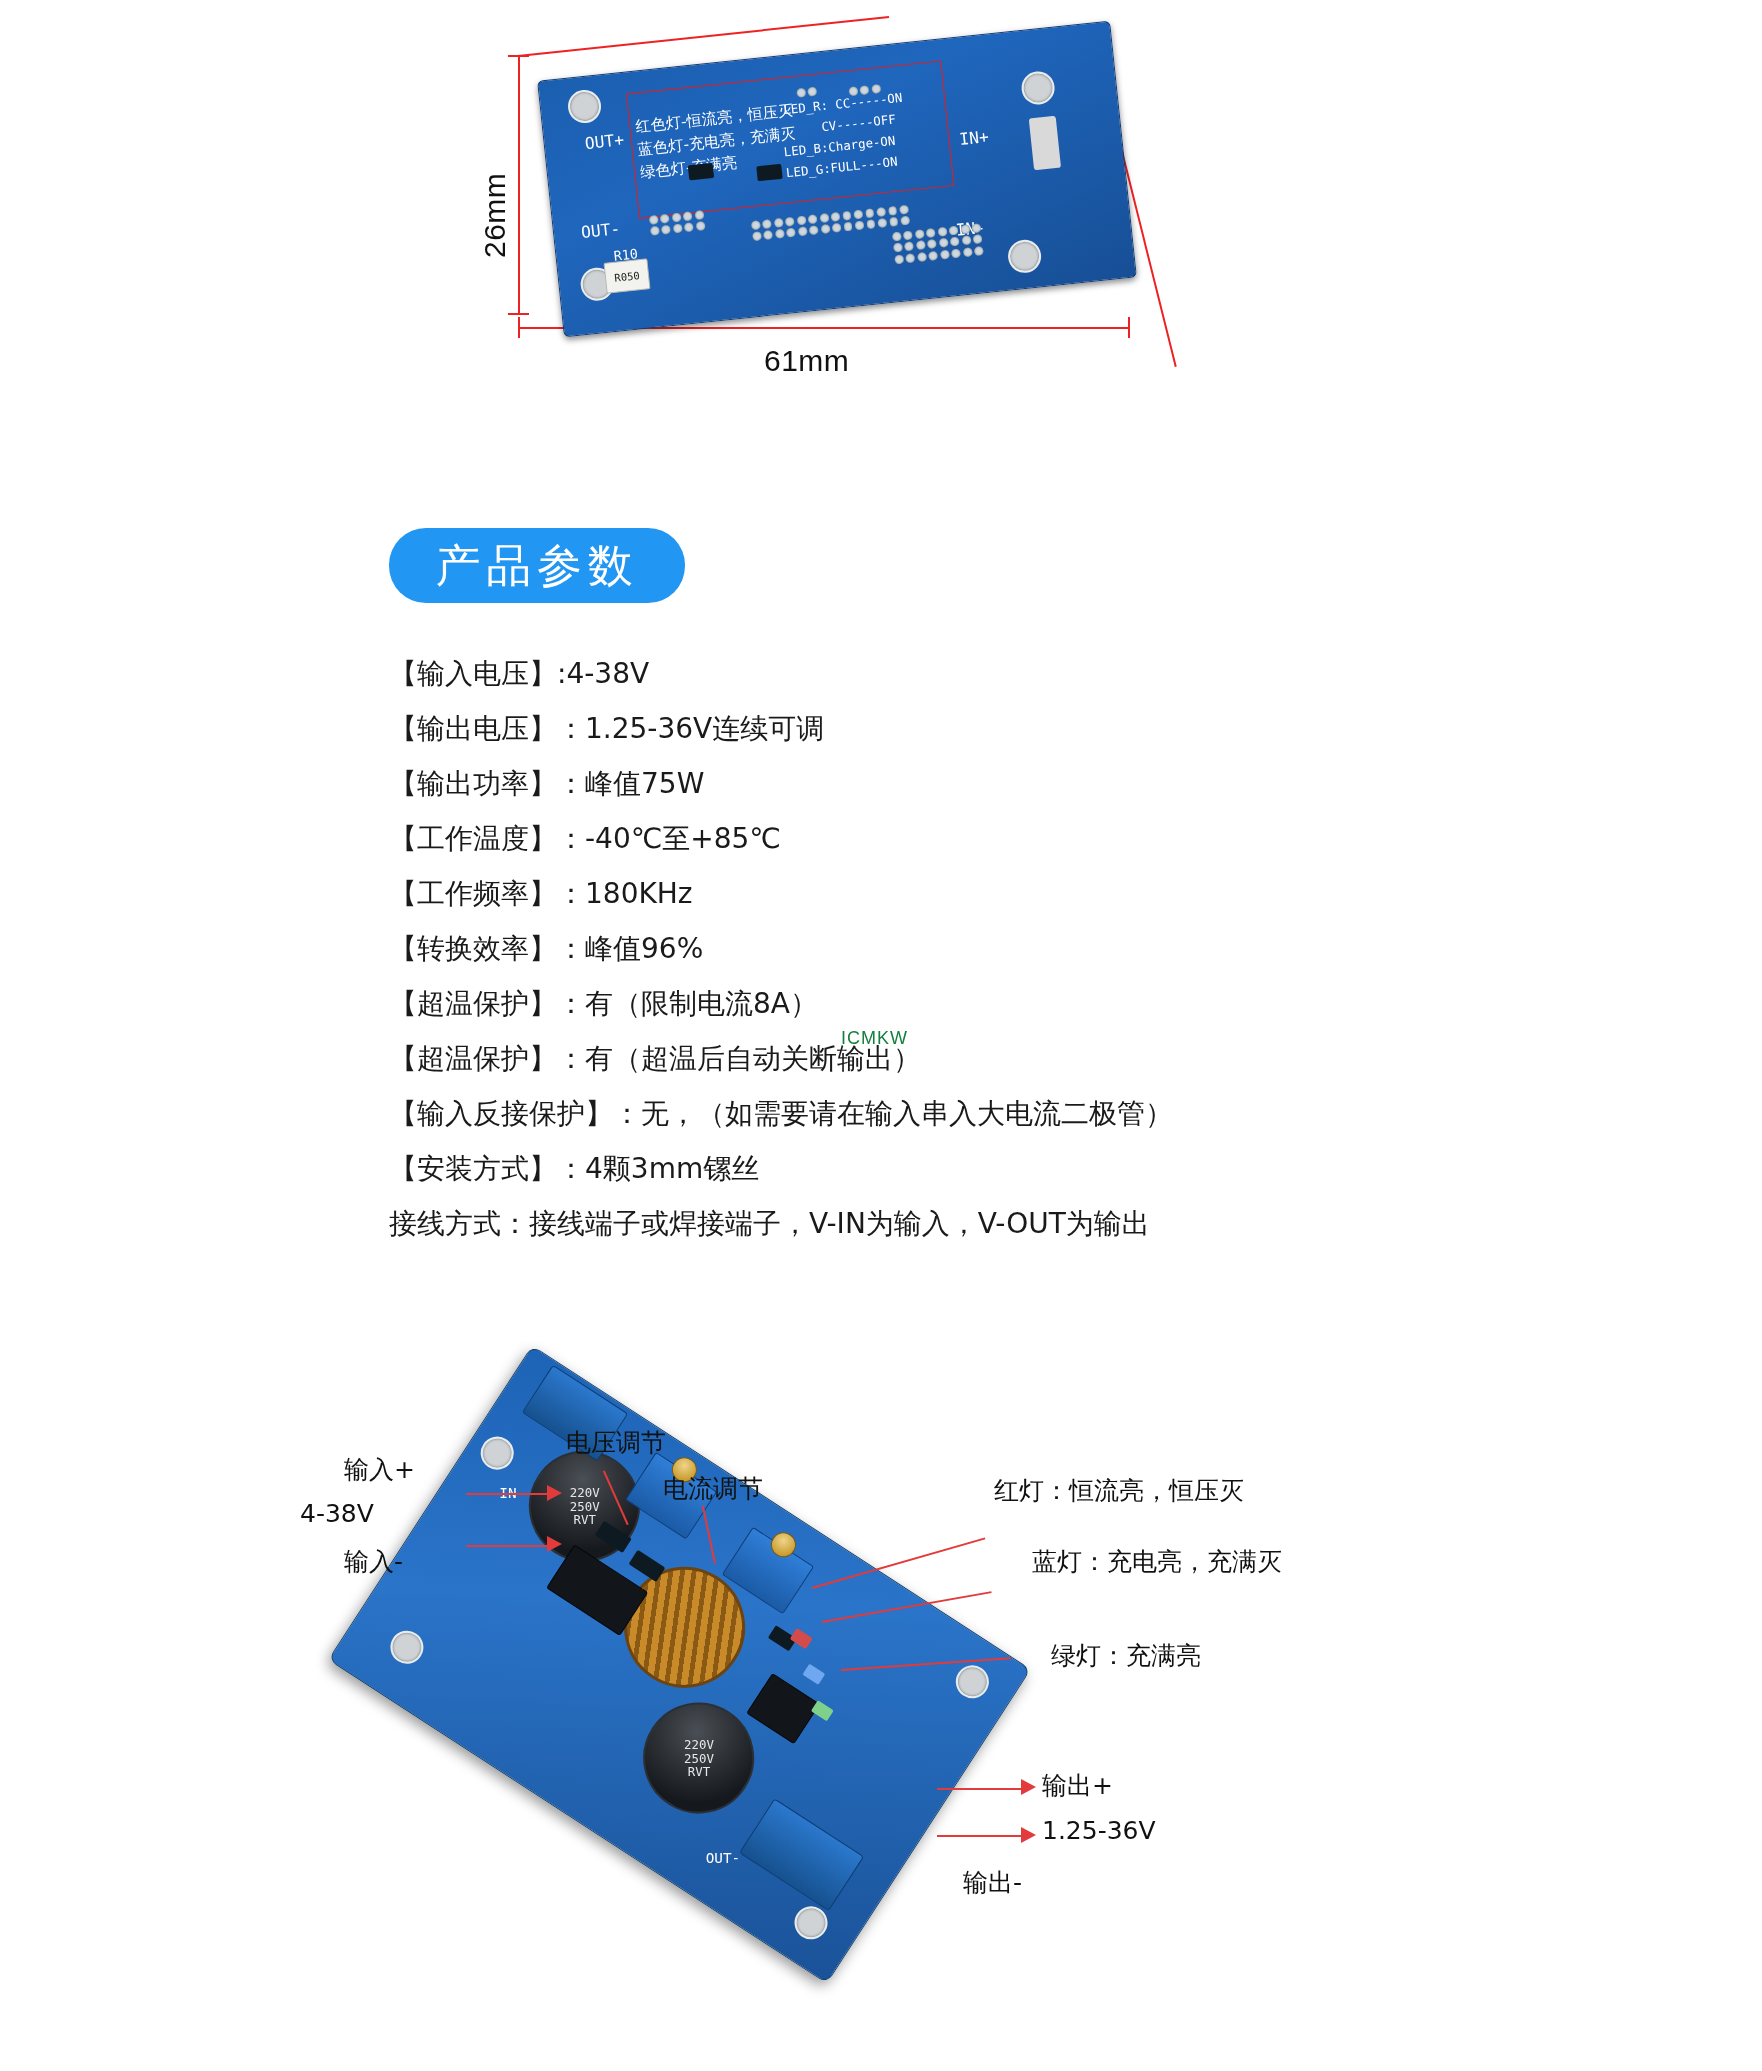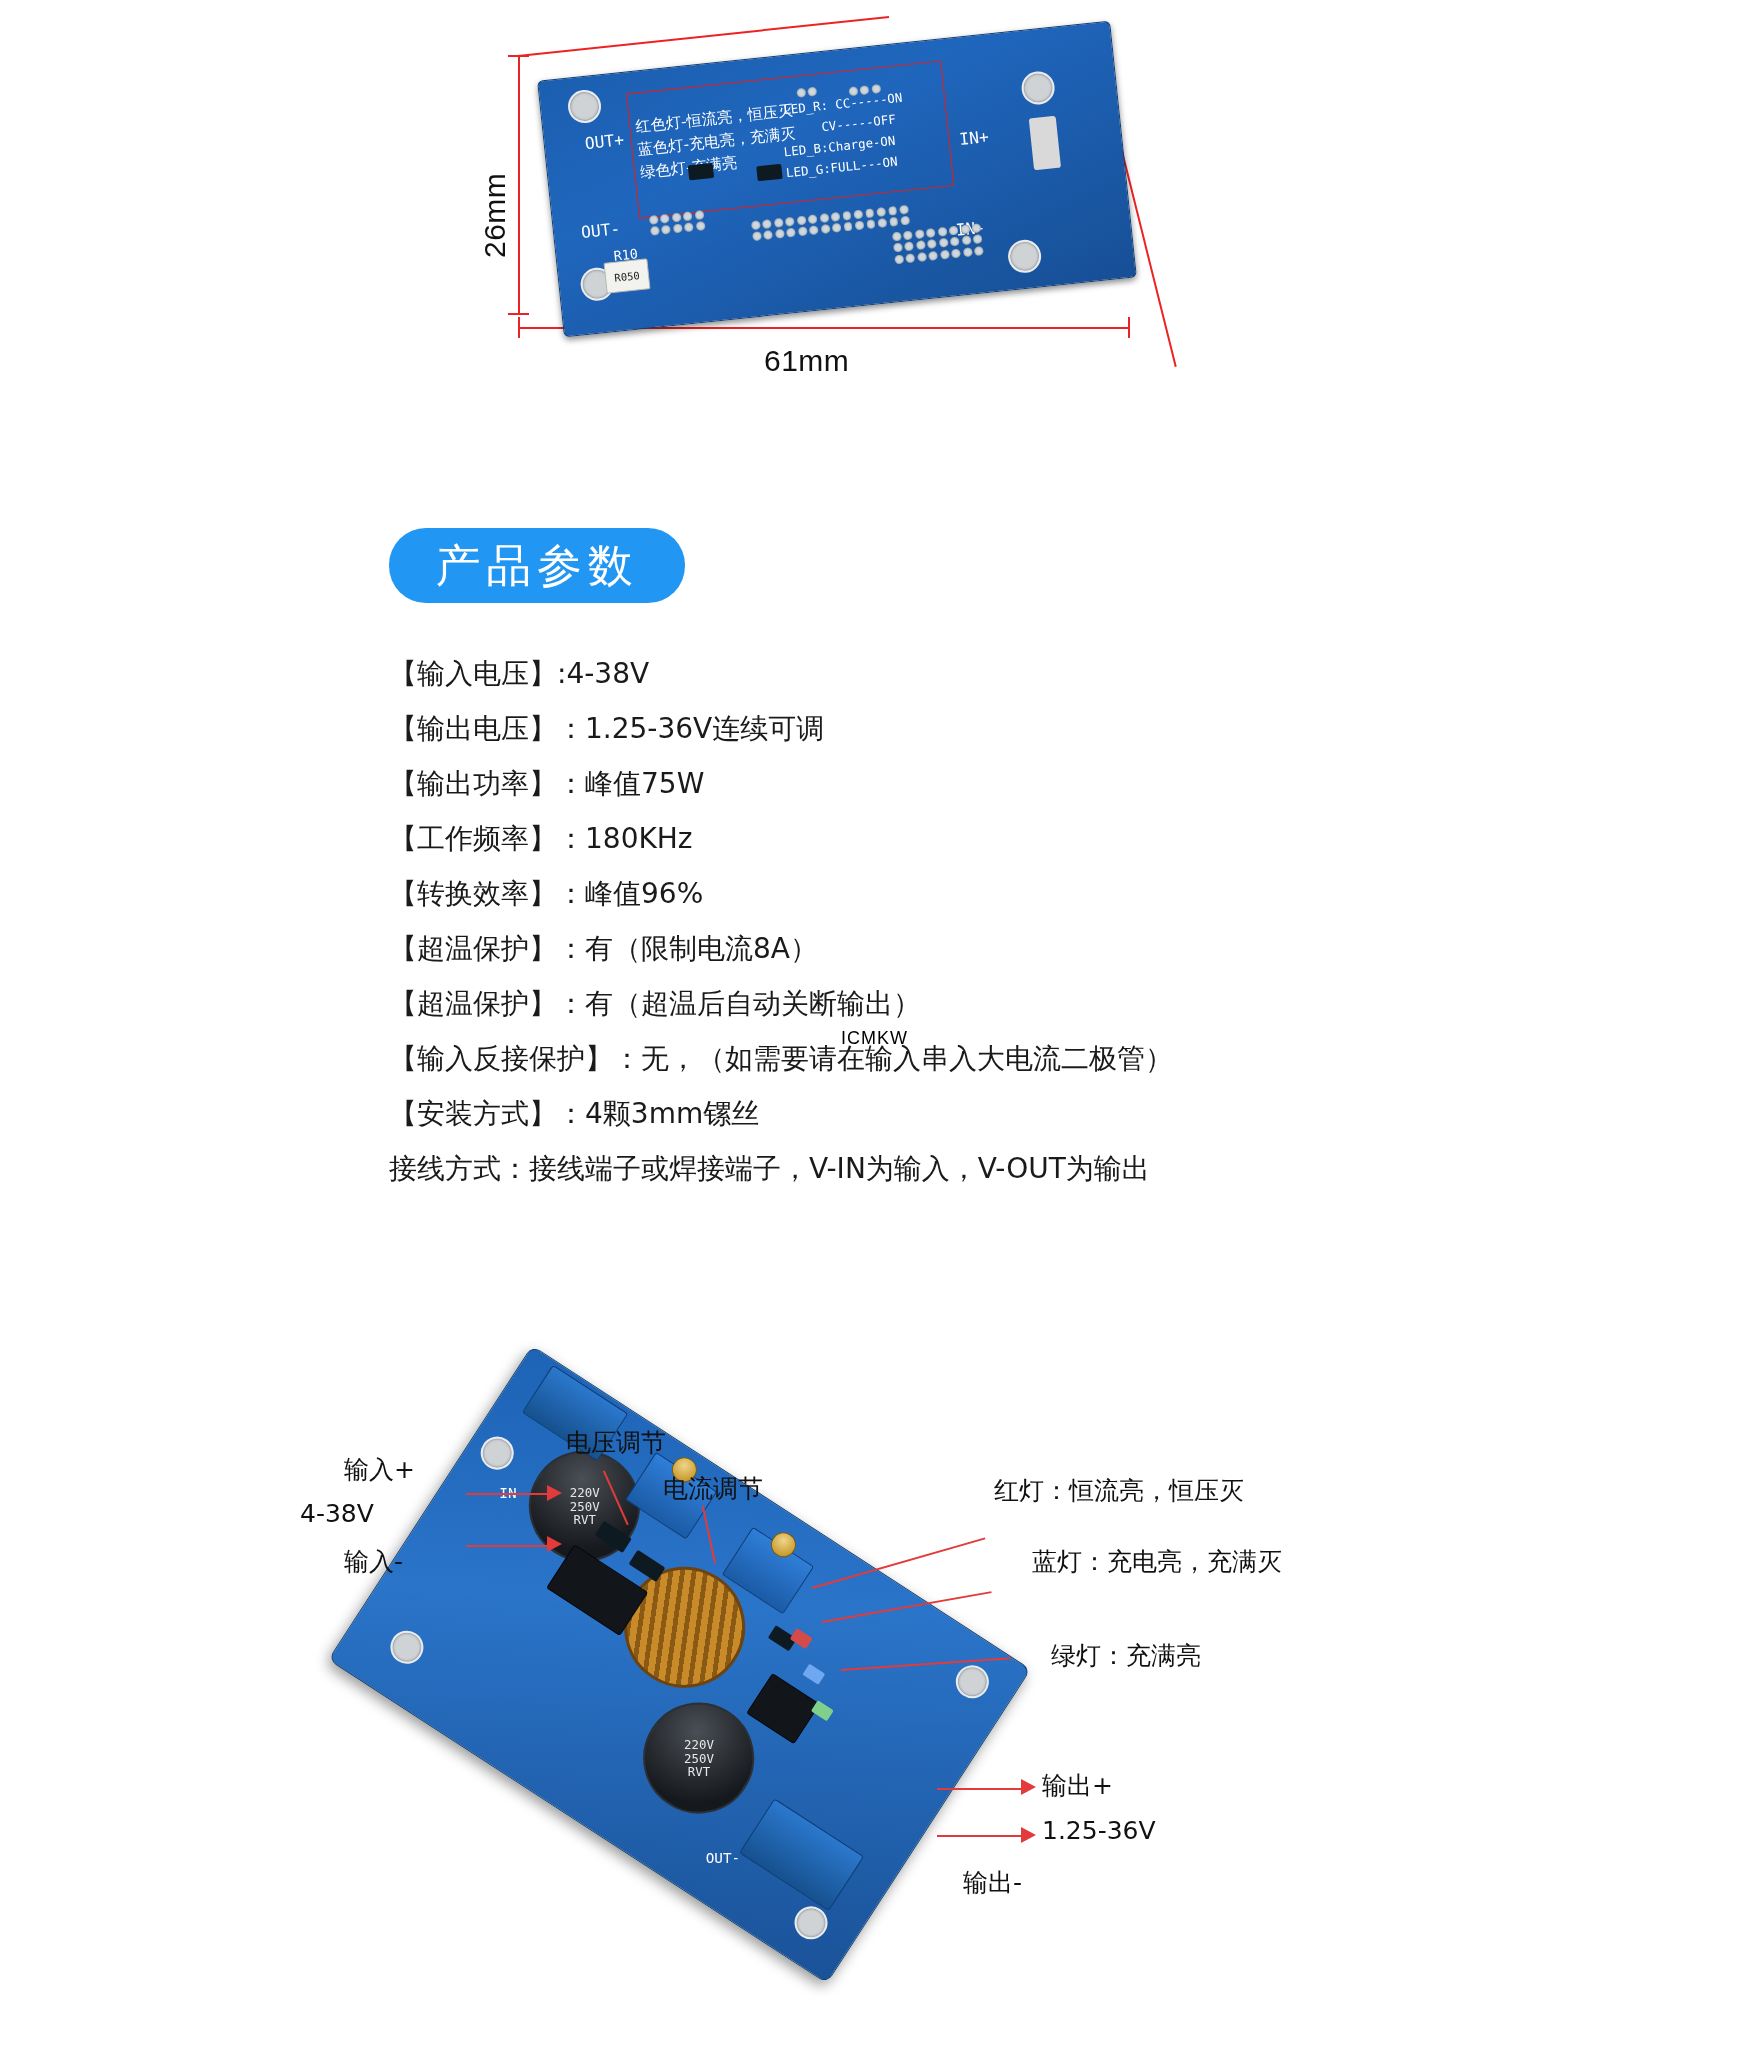--- a/index.html
+++ b/index.html
@@ -143,21 +143,21 @@
     color: #1a1a1a;
     margin-bottom: 27px;
     font-family: "DejaVu Sans", sans-serif;
     white-space: nowrap;
   }
   .watermark {
     position: absolute;
     left: 841px;
     top: 1028px;
     font-size: 18px;
-    color: #000000;
+    color: #15803d;
     letter-spacing: 1px;
     font-family: "Liberation Sans", sans-serif;
   }
 
   
   .bottom-photo {
     position: absolute;
     left: 363px;
     top: 1434px;
     width: 1080px;
@@ -375,20 +375,21 @@
     <div class="pcb-edge" style="left:484px; top:88px; width:27px; height:52px;"></div>
   </div>
 </div>
 
 <div class="badge">产品参数</div>
 
 <div class="spec-list">
   <div class="spec-row">【输入电压】:4-38V</div>
   <div class="spec-row">【输出电压】：1.25-36V连续可调</div>
   <div class="spec-row">【输出功率】：峰值75W</div>
+  <div class="spec-row">【工作温度】：-40℃至+85℃</div>
   <div class="spec-row">【工作频率】：180KHz</div>
   <div class="spec-row">【转换效率】：峰值96%</div>
   <div class="spec-row">【超温保护】：有（限制电流8A）</div>
   <div class="spec-row">【超温保护】：有（超温后自动关断输出）</div>
   <div class="spec-row">【输入反接保护】：无，（如需要请在输入串入大电流二极管）</div>
   <div class="spec-row">【安装方式】：4颗3mm镙丝</div>
   <div class="spec-row">接线方式：接线端子或焊接端子，V-IN为输入，V-OUT为输出</div>
 </div>
 
 <div class="watermark">ICMKW</div>

